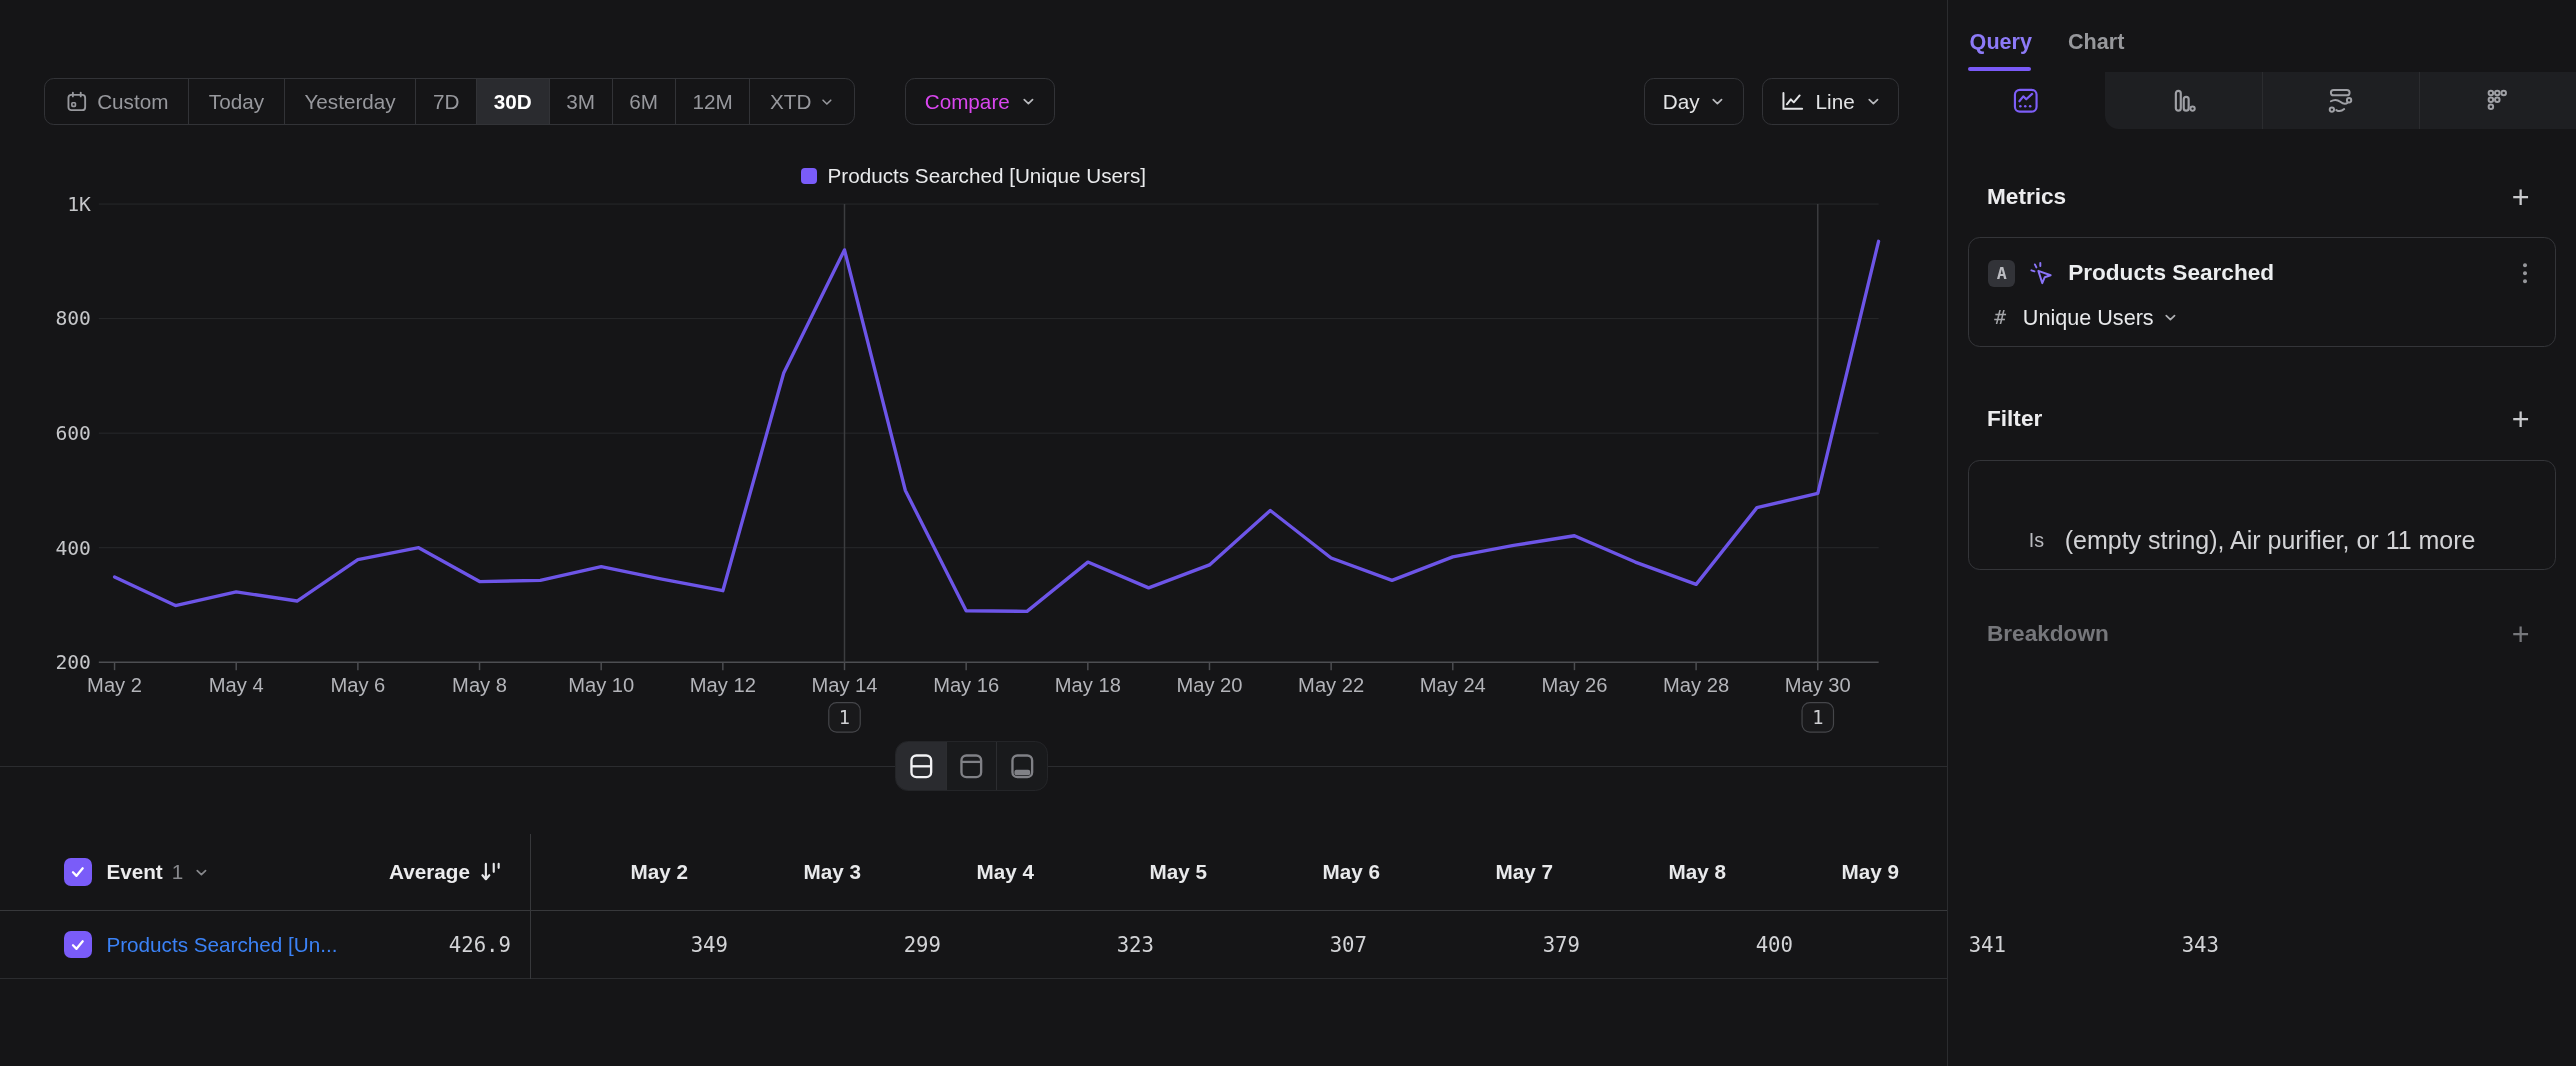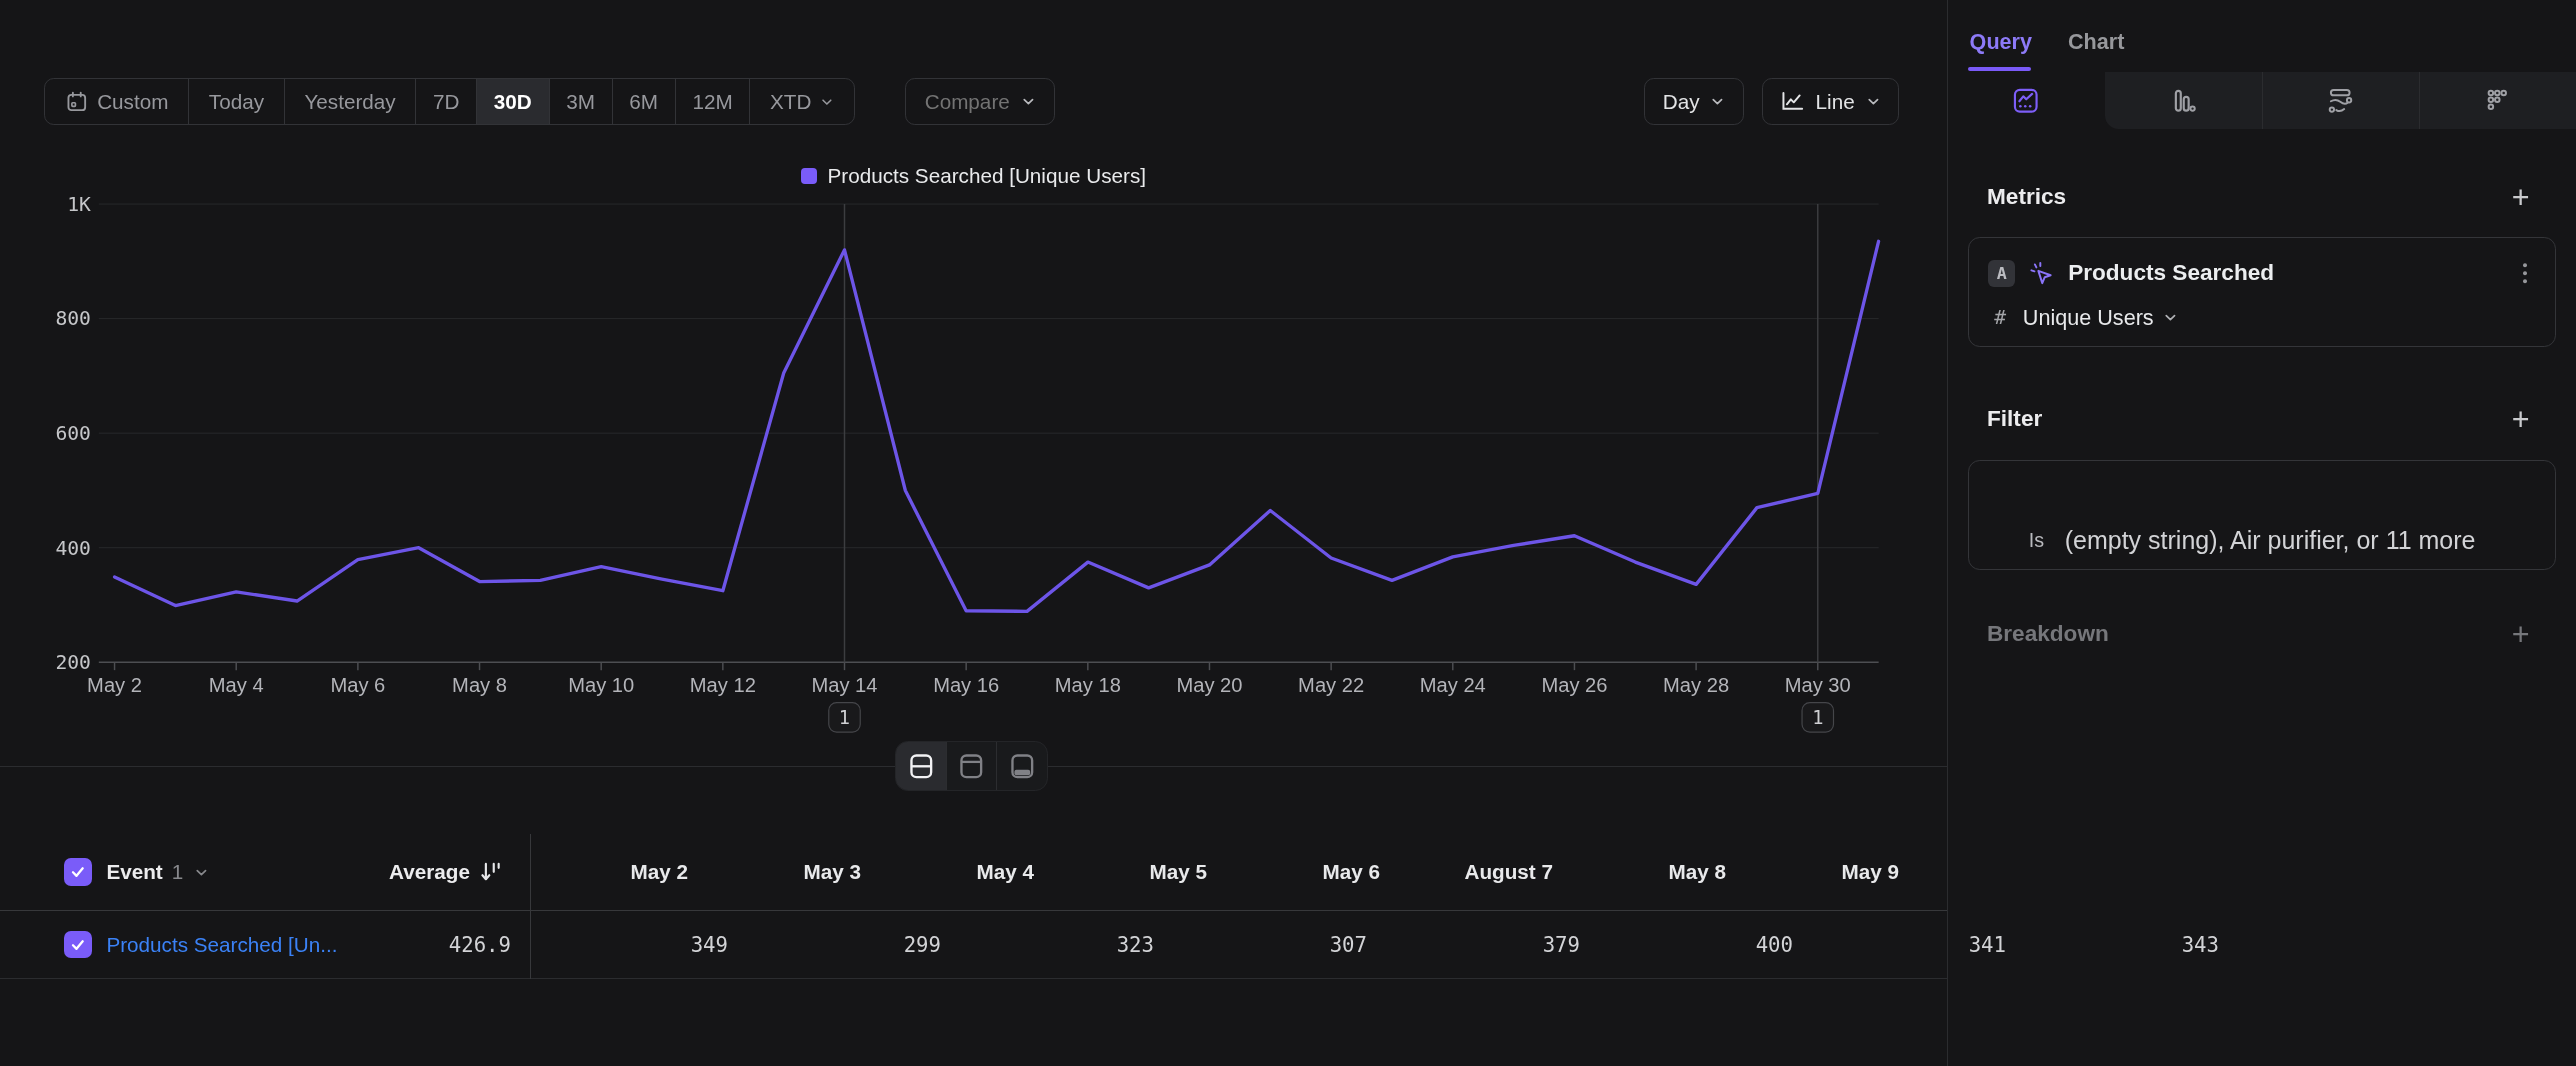--- a/index.html
+++ b/index.html
@@ -11,21 +11,21 @@
 
   
   #daterange { position:absolute; left:44px; top:78px; height:47px; display:flex; align-items:stretch;
     border:1px solid #323337; border-radius:9.8px; overflow:hidden; }
   .seg { display:flex; align-items:center; gap:8.9px; padding:0 19.7px; font-size:20.7px; color:#97989d;
     border-right:1px solid #323337; cursor:pointer; white-space:nowrap; }
   .seg:last-child { border-right:none; }
   .seg.narrow { padding:0 16.7px; }
   .seg.sel { background:#2a2b2f; color:#ffffff; font-weight:700; }
   .btn { position:absolute; top:78px; height:47px; display:flex; align-items:center; gap:10.8px;
-    padding:0 18.7px; border:1px solid #323337; border-radius:9.8px; font-size:20.7px; color:#737373; cursor:pointer; }
+    padding:0 18.7px; border:1px solid #323337; border-radius:9.8px; font-size:20.7px; color:#d946ef; cursor:pointer; }
   #right-controls { position:absolute; top:78px; right:48px; height:47px; display:flex; gap:17.7px; }
   .btn2 { position:relative; top:0; height:47px; display:flex; align-items:center; gap:10.8px;
     padding:0 17.7px; border:1px solid #323337; border-radius:9.8px; font-size:20.7px; color:#e3e4e6; cursor:pointer; }
 
   
   #legend { position:absolute; left:0; top:164px; width:1947px; display:flex; justify-content:center;
     align-items:center; gap:10.8px; }
   #legend .swatch { width:15.7px; height:15.7px; border-radius:3.9px; }
   #legend .lbl { font-size:20.7px; color:#e9eaec; }
 
@@ -269,21 +269,21 @@
           <line x1="16" y1="4" x2="16" y2="12" stroke="#e6e7e9" stroke-width="2.2" stroke-linecap="round"></line>
           <line x1="21" y1="4" x2="21" y2="8" stroke="#e6e7e9" stroke-width="2.2" stroke-linecap="round"></line>
         </svg>
       </div>
       <div class="datecells" id="date-headers">
           <div class="dcell h first">May 2</div>
           <div class="dcell h">May 3</div>
           <div class="dcell h">May 4</div>
           <div class="dcell h">May 5</div>
           <div class="dcell h">May 6</div>
-          <div class="dcell h">August 7</div>
+          <div class="dcell h">May 7</div>
           <div class="dcell h">May 8</div>
           <div class="dcell h">May 9</div>
         </div>
     </div>
     <div id="trow">
       <div class="eventcell">
         <span class="cbx">
           <svg width="17.7" height="17.7" viewBox="0 0 20 20">
             <polyline points="4.5,10.5 8.5,14.5 15.5,6" stroke="#fff" stroke-width="2.6" fill="none" stroke-linecap="round" stroke-linejoin="round"></polyline>
           </svg>

